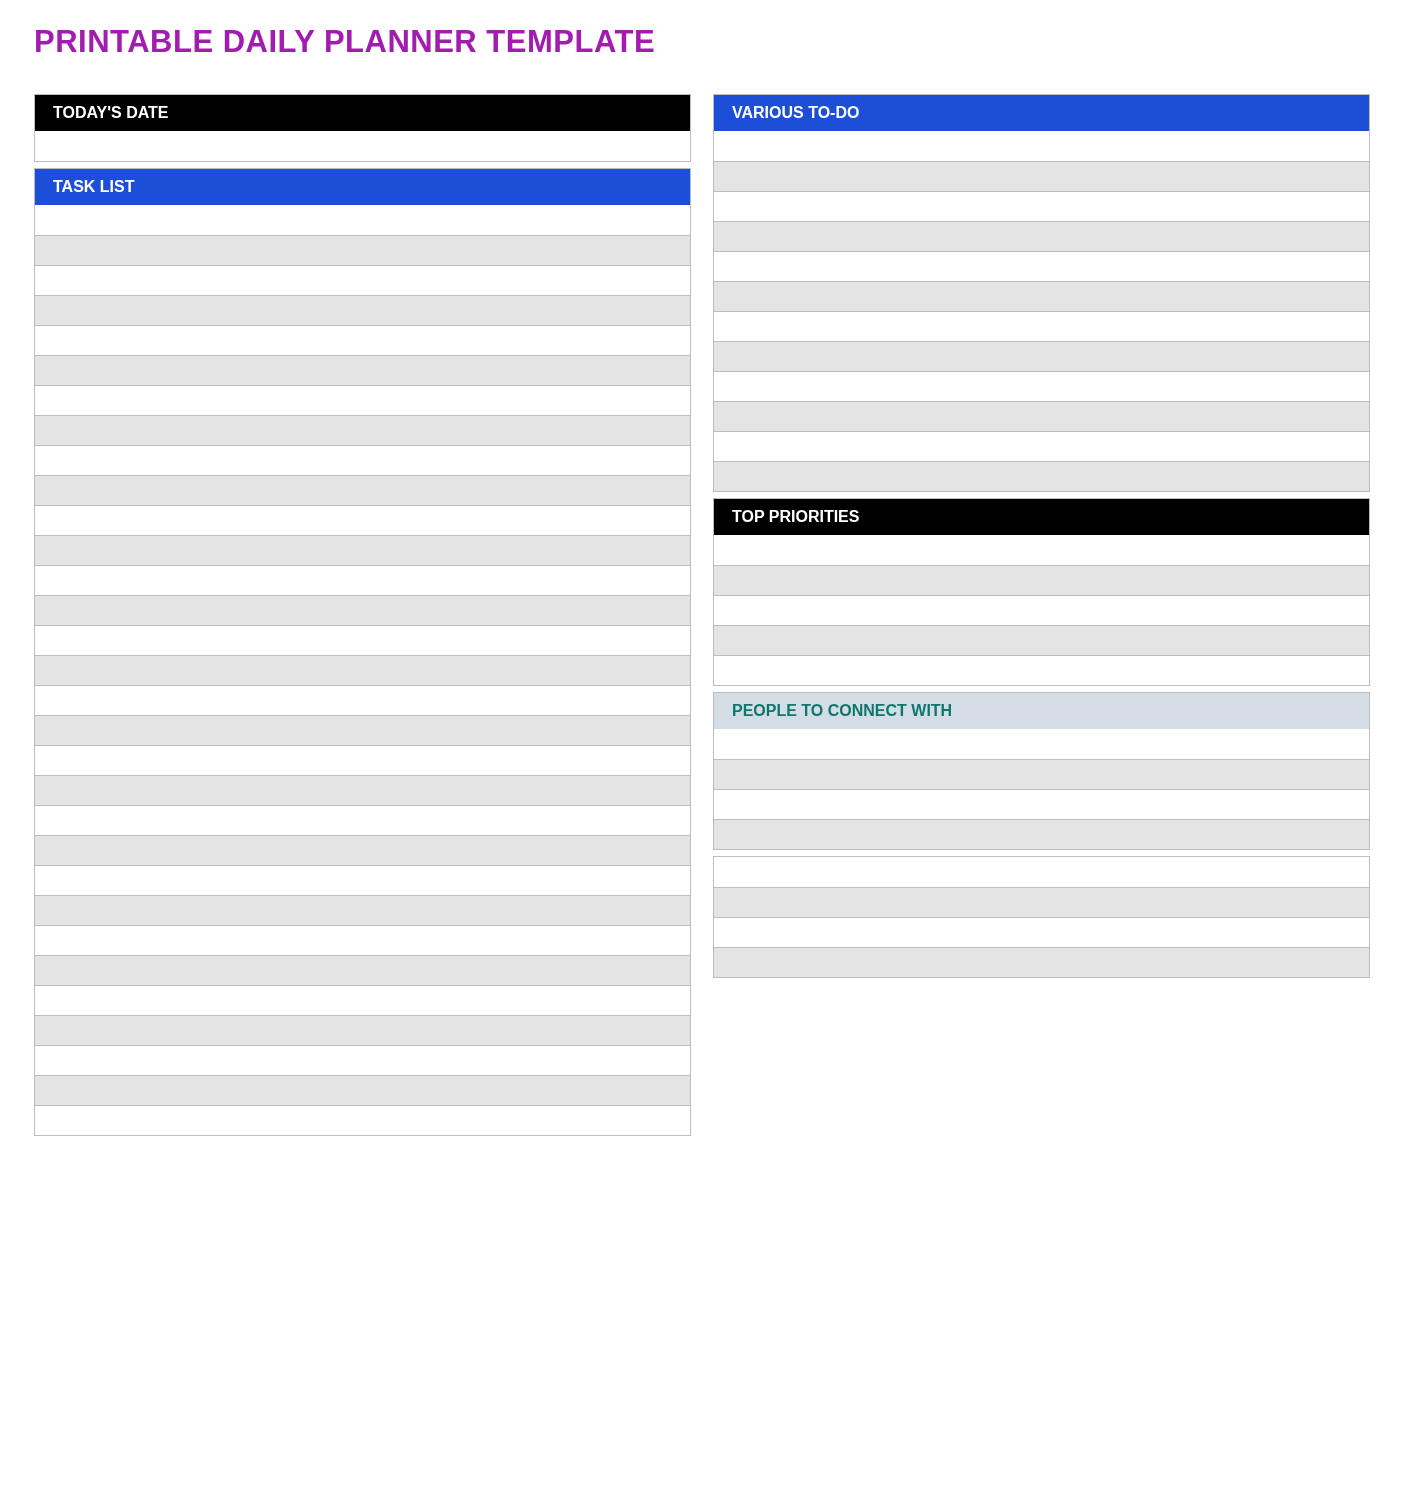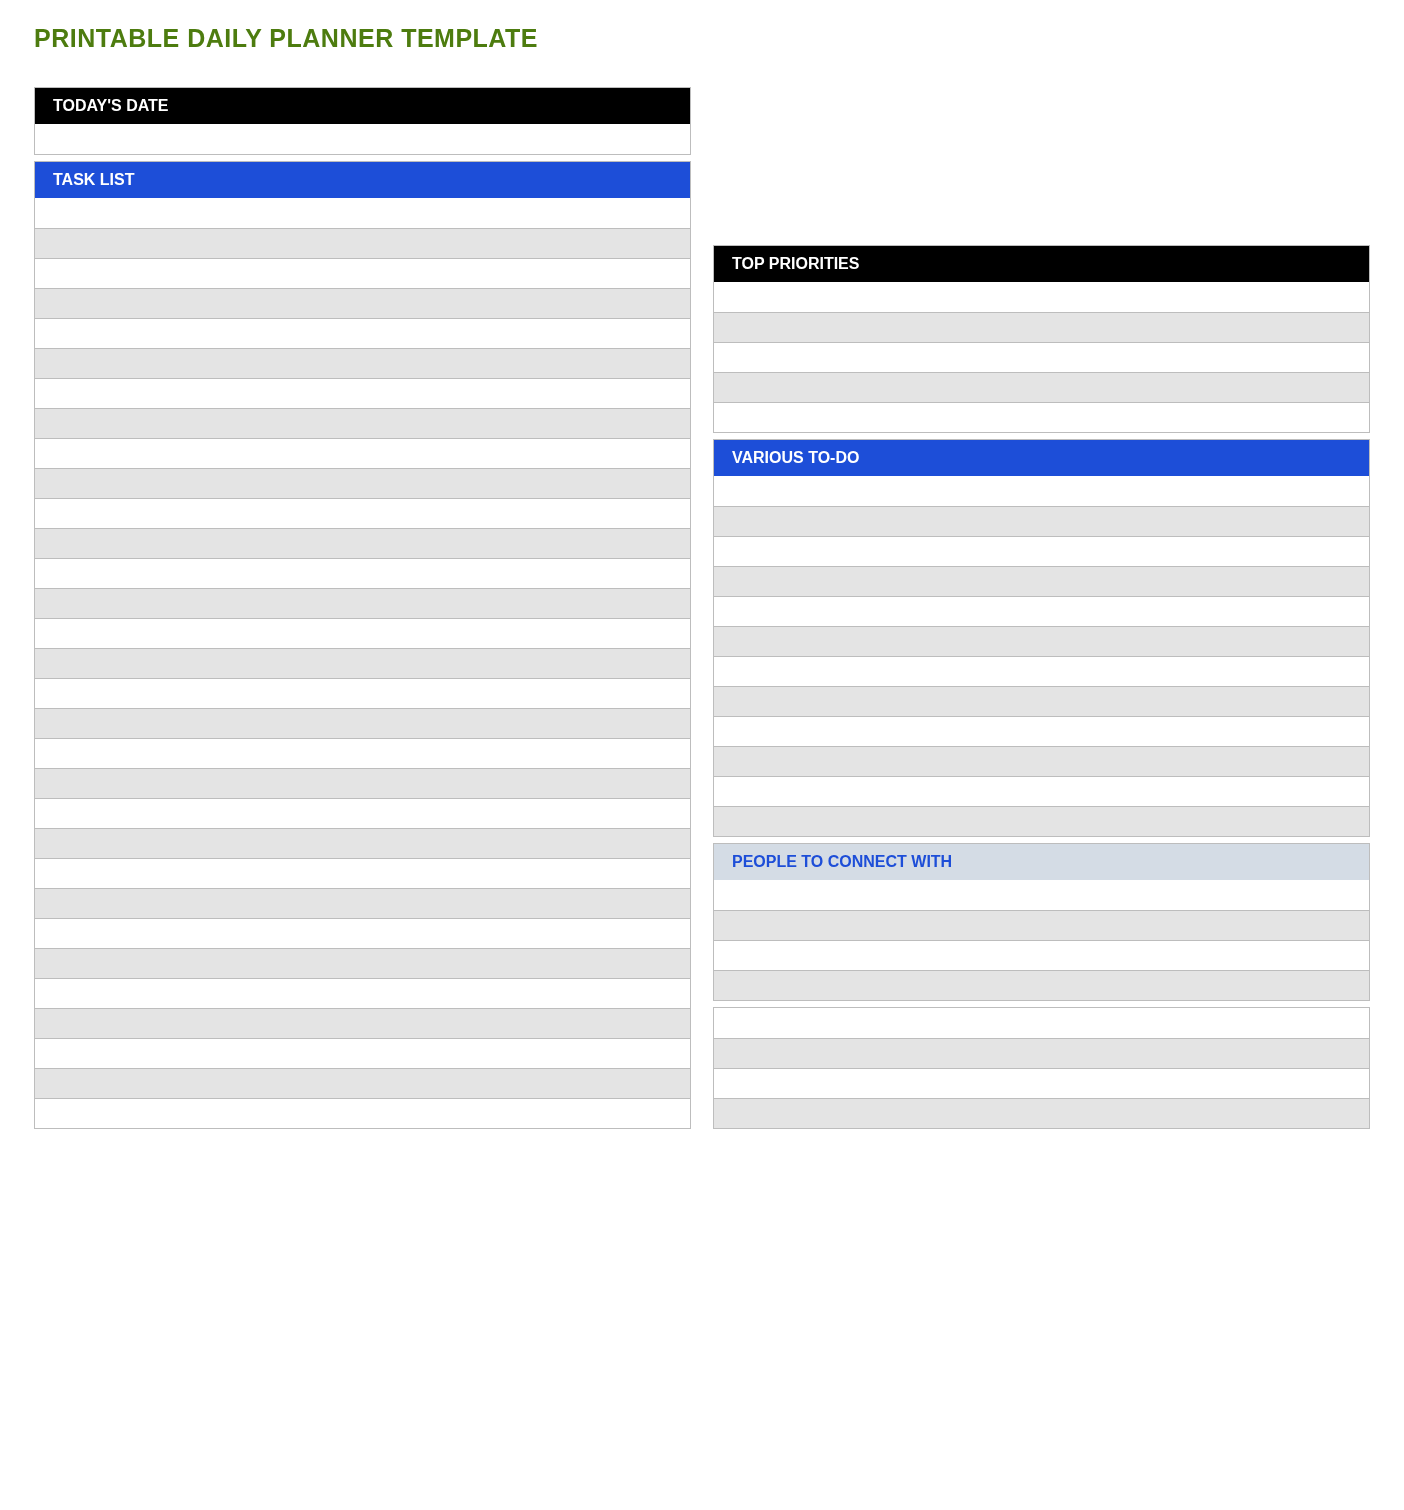--- a/index.html
+++ b/index.html
@@ -4,50 +4,50 @@
 <style>
   * { box-sizing: border-box; }
   body {
     margin: 0;
     padding: 24px 34px;
     font-family: Arial, Helvetica, sans-serif;
     background: #ffffff;
     color: #333;
   }
   .page-title {
-    font-size: 25px;
+    font-size: 31px;
     font-weight: 700;
     letter-spacing: 0.5px;
-    color: #4d7c0f;
+    color: #a21caf;
     margin: 0 0 34px 0;
   }
   .columns {
     display: flex;
     gap: 22px;
-    align-items: flex-end;
+    align-items: flex-start;
     margin-top: 30px;
   }
   .col {
     flex: 1 1 0;
     min-width: 0;
   }
   .section {
     border: 1px solid #bdbdbd;
     margin-bottom: 6px;
   }
   .section:last-child { margin-bottom: 0; }
   .hdr {
     font-size: 16px;
     font-weight: 700;
     padding: 8px 18px;
     line-height: 1.25;
   }
   .hdr-black { background: #000000; color: #ffffff; }
   .hdr-navy  { background: #1d4ed8; color: #ffffff; }
-  .hdr-blue  { background: #d4dce5; color: #1d4ed8; }
+  .hdr-blue  { background: #d4dce5; color: #0f766e; }
   .rows { }
   .row {
     height: 30px;
     border-top: 1px solid #bdbdbd;
     background: #ffffff;
     padding: 0 18px;
     line-height: 30px;
     font-size: 14px;
     color: #333;
   }
@@ -105,45 +105,45 @@
           <div class="row alt"></div>
           <div class="row"></div>
         </div>
     </div>
 
   </div>
 
   <div class="col">
 
     <div class="section">
-      <div class="hdr hdr-black">TOP PRIORITIES</div>
-      <div class="rows">
-          <div class="row"></div>
-          <div class="row alt"></div>
-          <div class="row"></div>
-          <div class="row alt"></div>
-          <div class="row"></div>
-        </div>
-    </div>
-
-    <div class="section">
       <div class="hdr hdr-navy">VARIOUS TO-DO</div>
       <div class="rows">
           <div class="row"></div>
           <div class="row alt"></div>
           <div class="row"></div>
           <div class="row alt"></div>
           <div class="row"></div>
           <div class="row alt"></div>
           <div class="row"></div>
           <div class="row alt"></div>
           <div class="row"></div>
           <div class="row alt"></div>
           <div class="row"></div>
           <div class="row alt"></div>
+        </div>
+    </div>
+
+    <div class="section">
+      <div class="hdr hdr-black">TOP PRIORITIES</div>
+      <div class="rows">
+          <div class="row"></div>
+          <div class="row alt"></div>
+          <div class="row"></div>
+          <div class="row alt"></div>
+          <div class="row"></div>
         </div>
     </div>
 
     <div class="section">
       <div class="hdr hdr-blue">PEOPLE TO CONNECT WITH</div>
       <div class="rows">
           <div class="row"></div>
           <div class="row alt"></div>
           <div class="row"></div>
           <div class="row alt"></div>

